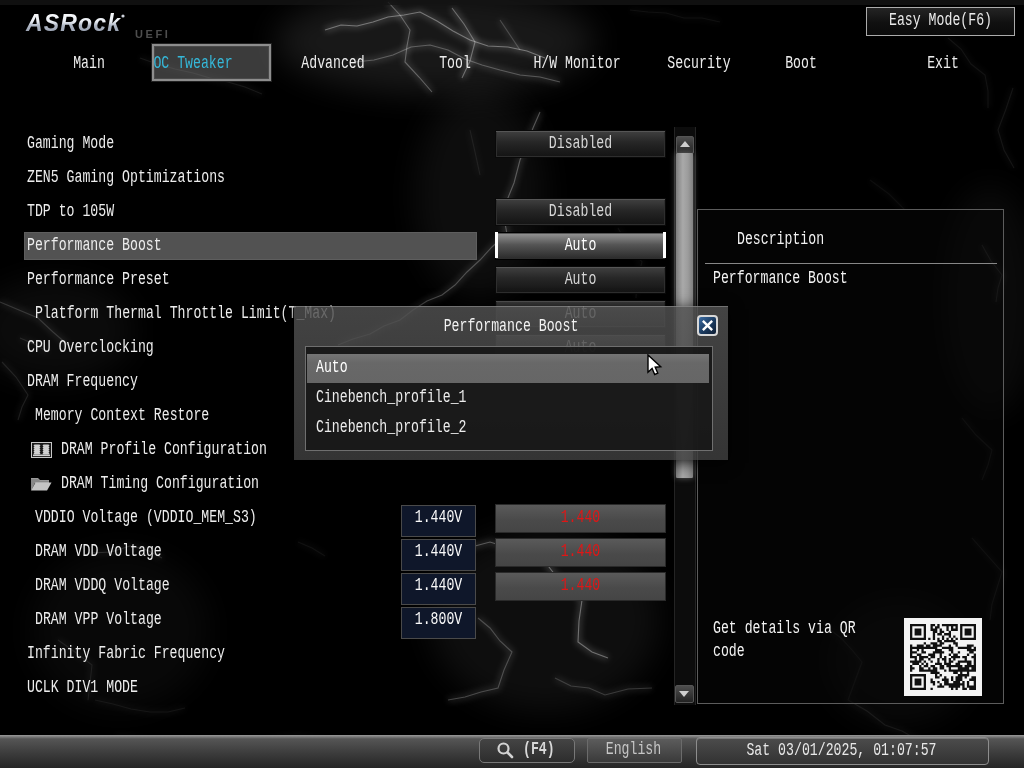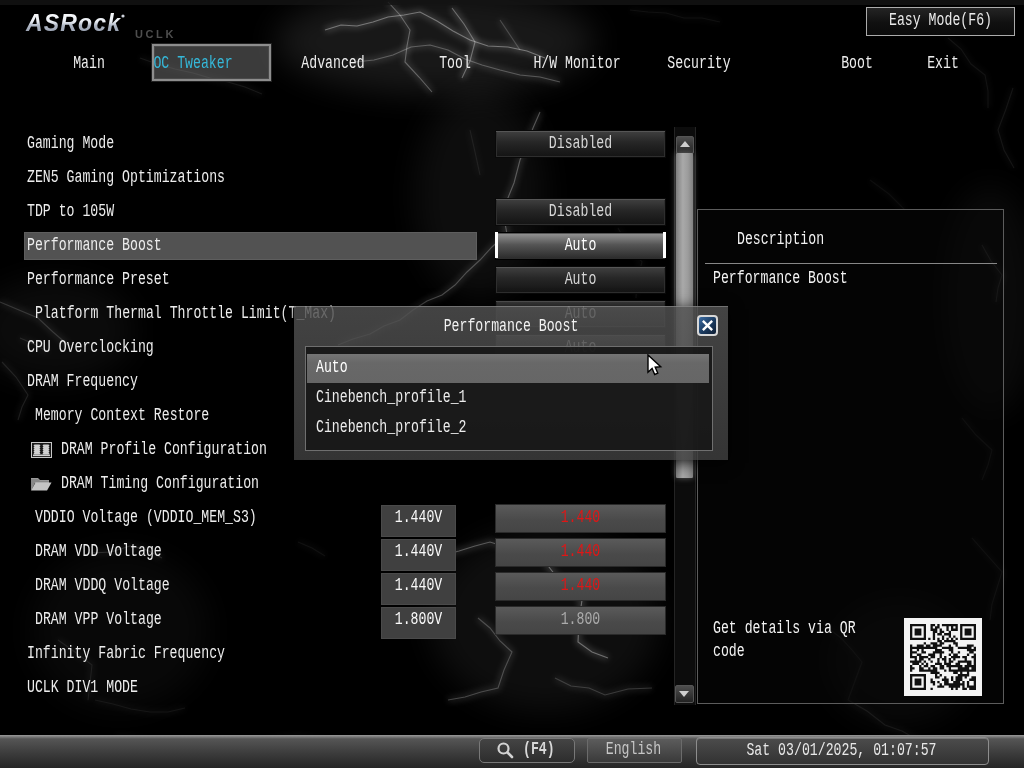--- a/index.html
+++ b/index.html
@@ -4,21 +4,21 @@
 html,body{margin:0;padding:0;background:#000}
 #scr{position:relative;width:1024px;height:768px;overflow:hidden;background:#000;font-family:"Liberation Mono",monospace}
 .t{position:absolute;font-size:15px;line-height:20px;white-space:pre;color:#ededed;transform:scale(.88,1.18);transform-origin:0 50%}
 .tc{text-align:center;transform-origin:50% 50%}
 .btn{position:absolute;left:495px;width:169px;height:26px;background:linear-gradient(#404040,#272727 42%,#181818 85%,#141414);border:1px solid #090909;box-shadow:inset 0 1px 0 #565656,inset 0 0 0 1px #2e2e2e}
 .btn .t{width:169px;top:3px;color:#d6d6d6}
 .sel{background:linear-gradient(#969696,#555 45%,#2a2a2a);border-color:#000}
 .sel:before,.sel:after{content:"";position:absolute;top:-1px;width:3px;height:26px;background:#fff}
 .sel:before{left:-1px}.sel:after{right:-1px}
 .sel .t{color:#fff}
-.vbox{position:absolute;left:381px;width:75px;height:32px;background:#404040;box-shadow:inset 0 0 0 1px #4a4a4a}
+.vbox{position:absolute;left:401px;width:75px;height:32px;background:#0f172a;box-shadow:inset 0 0 0 1px #4a4a4a}
 .vbox .t{width:75px;top:3px;color:#fafafa}
 .vbtn{position:absolute;left:495px;width:169px;height:27px;background:linear-gradient(#5a5a5a,#4a4a4a 55%,#454545);border:1px solid #2a2a2a}
 .vbtn .t{width:169px;top:3px}
 .red{color:#e01616}.gray{color:#ababab}
 .hl{position:absolute;left:24px;top:232px;width:453px;height:28px;background:#525252;box-shadow:inset 0 0 0 1px #5e5e5e}
 .tab{position:absolute;top:54px;width:122px;height:19px}
 .tab .t{width:122px}
 
 </style></head><body>
 <div id="scr">
@@ -113,21 +113,21 @@
         <linearGradient id="lg" x1="0" y1="0" x2="0" y2="1">
 <stop offset="0" stop-color="#ffffff"></stop>
           <stop offset=".45" stop-color="#e8ecf2"></stop>
           <stop offset=".6" stop-color="#aeb6c4"></stop>
           <stop offset="1" stop-color="#8e97a8"></stop>
         </linearGradient>
       </defs>
 <text x="2" y="23" font-family="Liberation Sans, sans-serif" font-weight="bold" font-style="italic" font-size="23" fill="url(#lg)" textLength="94">ASRock</text>
 <circle cx="99" cy="8" r="1.6" fill="#cfd4dd"></circle>
 </svg>
-<div style="position:absolute;left:135px;top:28px;font-family:'Liberation Sans',sans-serif;font-weight:bold;font-size:11px;letter-spacing:2.6px;color:#4e4e4e">UCLK</div>
+<div style="position:absolute;left:135px;top:28px;font-family:'Liberation Sans',sans-serif;font-weight:bold;font-size:11px;letter-spacing:2.6px;color:#4e4e4e">UEFI</div>
 <div style="position:absolute;left:866px;top:7px;width:147px;height:27px;border:1px solid #ababab;background:linear-gradient(#242424,#101010 55%,#0b0b0b);box-shadow:0 0 0 1px #000"></div>
 <div class="t tc" style="left:866px;top:11px;width:149px;color:#eaeaea">Easy Mode(F6)</div>
 <div style="position:absolute;left:152px;top:44px;width:115px;height:33px;border:2px solid #8d8d8d;background:rgba(135,135,135,.44);box-shadow:inset 0 0 0 1px #4a4a4a,0 0 0 1px #222"></div>
 <div class="tab" style="left:28px">
       <div class="t tc" style="width:122px;top:0;color:#ededed">Main</div>
     </div>
 <div class="tab" style="left:132px">
       <div class="t tc" style="width:122px;top:0;color:#35b8d9">OC Tweaker</div>
     </div>
 <div class="tab" style="left:272px">
@@ -135,21 +135,21 @@
     </div>
 <div class="tab" style="left:394px">
       <div class="t tc" style="width:122px;top:0;color:#ededed">Tool</div>
     </div>
 <div class="tab" style="left:516px">
       <div class="t tc" style="width:122px;top:0;color:#ededed">H/W Monitor</div>
     </div>
 <div class="tab" style="left:638px">
       <div class="t tc" style="width:122px;top:0;color:#ededed">Security</div>
     </div>
-<div class="tab" style="left:796px">
+<div class="tab" style="left:740px">
       <div class="t tc" style="width:122px;top:0;color:#ededed">Boot</div>
     </div>
 <div class="tab" style="left:882px">
       <div class="t tc" style="width:122px;top:0;color:#ededed">Exit</div>
     </div>
 <div class="t" style="left:27px;top:134px">Gaming Mode</div>
 <div class="btn" style="top:130px">
       <div class="t tc">Disabled</div>
     </div>
 <div class="t" style="left:27px;top:168px">ZEN5 Gaming Optimizations</div>
@@ -208,23 +208,20 @@
 <div class="t" style="left:35px;top:576px">DRAM VDDQ Voltage</div>
 <div class="vbox" style="top:573px">
       <div class="t tc">1.440V</div>
     </div>
 <div class="vbtn" style="top:572px">
       <div class="t tc red">1.440</div>
     </div>
 <div class="t" style="left:35px;top:610px">DRAM VPP Voltage</div>
 <div class="vbox" style="top:607px">
       <div class="t tc">1.800V</div>
-    </div>
-<div class="vbtn" style="top:606px">
-      <div class="t tc gray">1.800</div>
     </div>
 <div class="t" style="left:27px;top:644px">Infinity Fabric Frequency</div>
 <div class="t" style="left:27px;top:678px">UCLK DIV1 MODE</div>
 <div style="position:absolute;left:674px;top:127px;width:20px;height:578px;background:#0c0c0c;border-left:1px solid #242424;border-right:1px solid #242424"></div>
 <div style="position:absolute;left:676px;top:136px;width:16px;height:16px;background:linear-gradient(#4e4e4e,#222);border:1px solid #555;border-radius:2px"></div>
 <div style="position:absolute;left:680px;top:141px;width:0;height:0;border-left:5px solid transparent;border-right:5px solid transparent;border-bottom:6px solid #cecece"></div>
 <div style="position:absolute;left:676px;top:153px;width:17px;height:325px;background:linear-gradient(90deg,#7e7e7e,#a9a9a9 40%,#9c9c9c 70%,#808080);box-shadow:0 0 6px rgba(180,180,180,.5);border-radius:1px"></div>
 <div style="position:absolute;left:675px;top:685px;width:17px;height:16px;background:linear-gradient(#4e4e4e,#222);border:1px solid #555;border-radius:2px"></div>
 <div style="position:absolute;left:679px;top:691px;width:0;height:0;border-left:5px solid transparent;border-right:5px solid transparent;border-top:6px solid #cecece"></div>
 <div style="position:absolute;left:697px;top:209px;width:305px;height:493px;border:1px solid #5c5c5c;background:rgba(8,8,8,.55)"></div>

